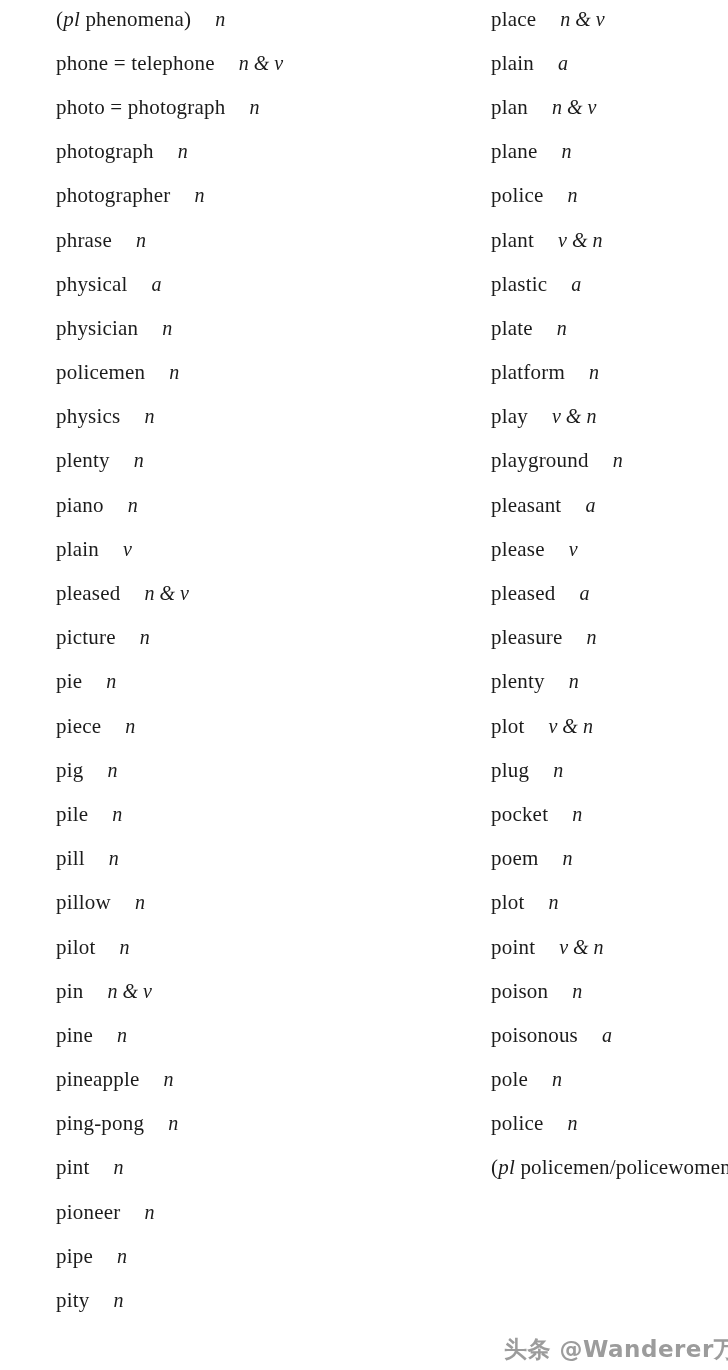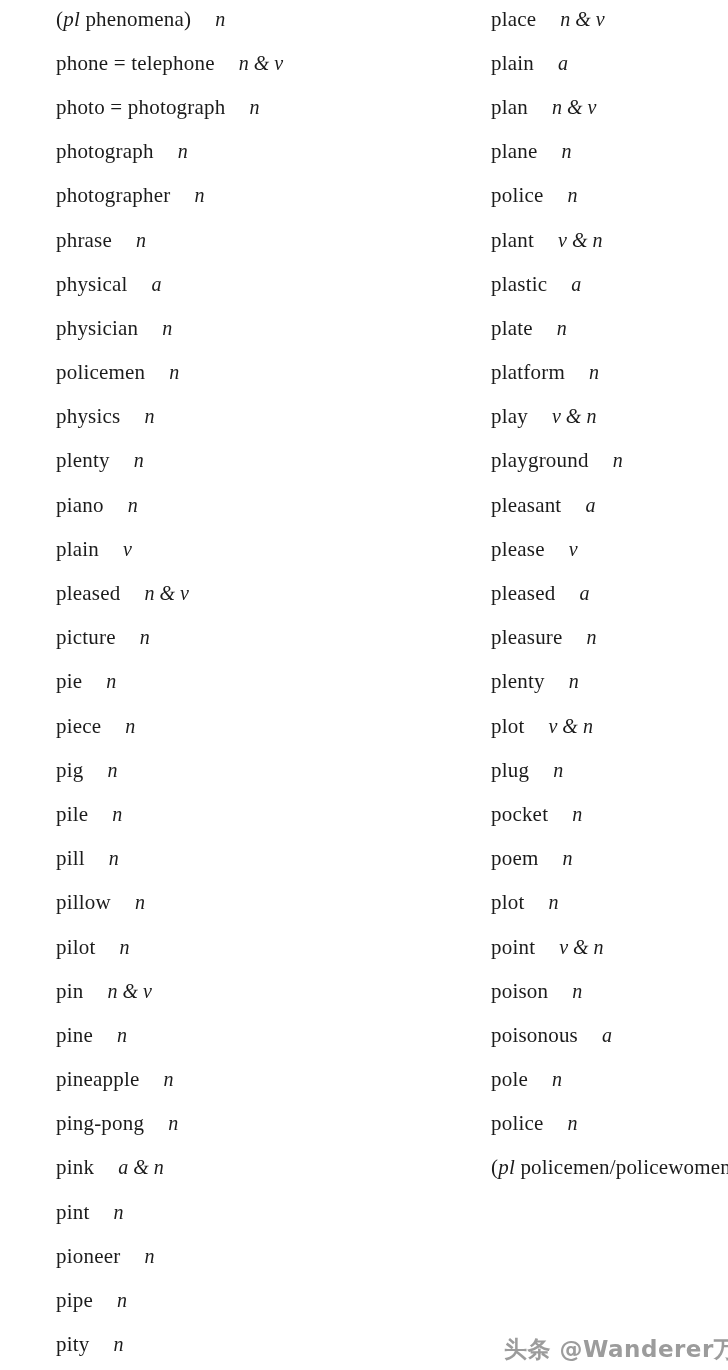--- a/index.html
+++ b/index.html
@@ -184,24 +184,20 @@
   <div class="row">
     <span class="word">pineapple</span>
     <span class="pos">n</span>
   </div>
 
   <div class="row">
     <span class="word">ping-pong</span>
     <span class="pos">n</span>
   </div>
 
-  <div class="row">
-    <span class="word">pink</span>
-    <span class="pos">a &amp; n</span>
-  </div>
 
   <div class="row">
     <span class="word">pint</span>
     <span class="pos">n</span>
   </div>
 
   <div class="row">
     <span class="word">pioneer</span>
     <span class="pos">n</span>
   </div>

